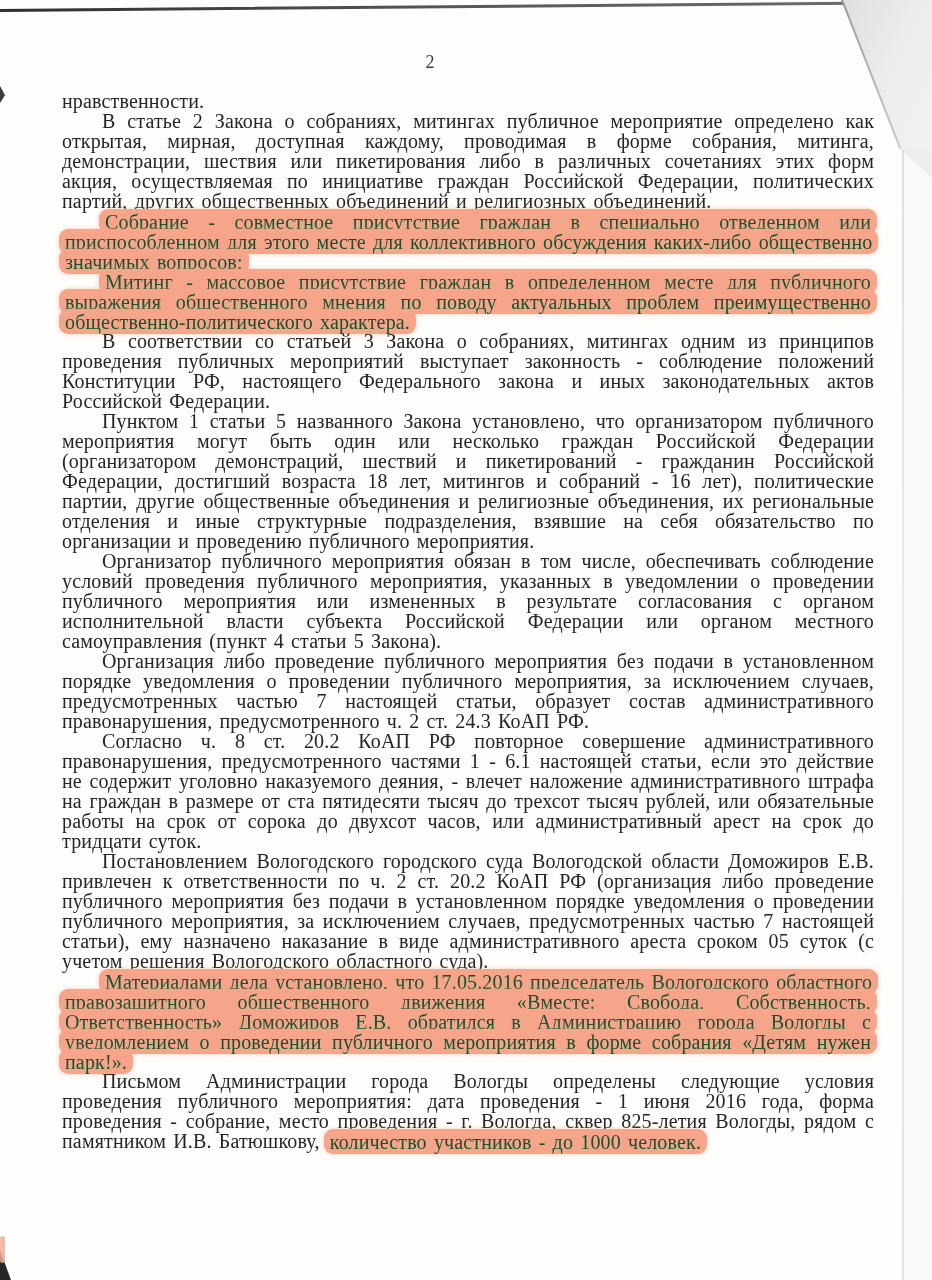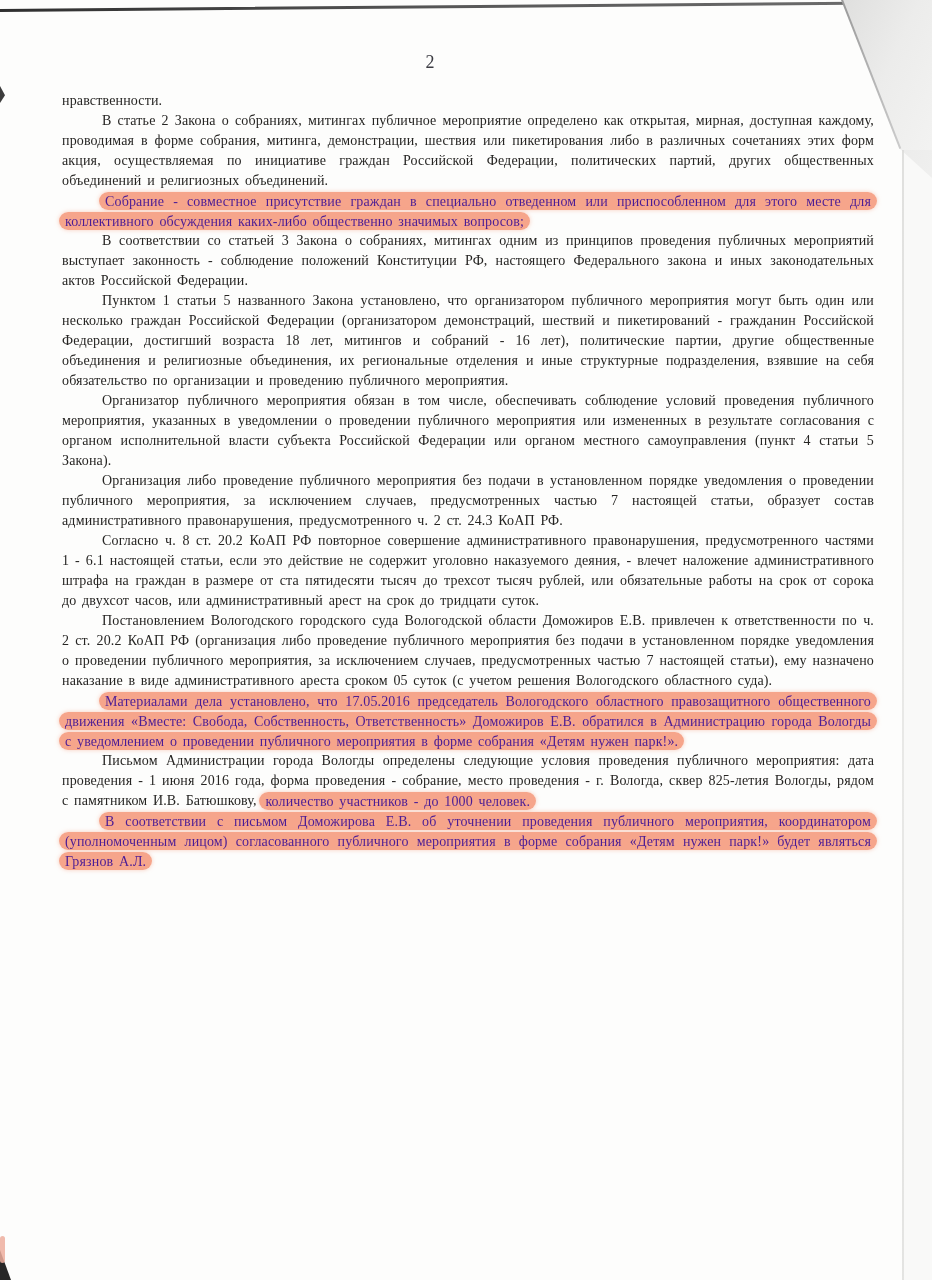--- a/index.html
+++ b/index.html
@@ -83,37 +83,37 @@
     top: 52px; left: 0;
     width: 860px;
     text-align: center;
     font-size: 18px;
     color: #3b3b42;
   }
   .doc-body {
     position: absolute;
     top: 91px; left: 62px;
     width: 812px;
-    font-size: 14px;
+    font-size: 20px;
     line-height: 20px;
     letter-spacing: 0.15px;
     word-spacing: 2px;
     text-align: justify;
     color: #262523;
   }
   .doc-body p {
     margin: 0;
     padding: 0;
   }
   .doc-body p.indent {
     text-indent: 40px;
   }
   .hl {
     background: #f6a58b;
-    color: #4c1d95;
+    color: #14532d;
     padding: 1.5px 6px;
     margin: 0 -3px;
     border-radius: 9px;
     box-decoration-break: clone;
     -webkit-box-decoration-break: clone;
     box-shadow: 0 0 4px rgba(246,165,139,0.55);
   }
 </style>
 </head>
 <body>
@@ -128,24 +128,24 @@
   <div class="left-notch"></div>
   <div class="bottom-left-corner"></div>
   <div class="pink-streak"></div>
 
   <div class="page-number">2</div>
 
   <div class="doc-body">
       <p class=""><span>нравственности.</span></p>
       <p class="indent"><span>В статье 2 Закона о собраниях, митингах публичное мероприятие определено как открытая, мирная, доступная каждому, проводимая в форме собрания, митинга, демонстрации, шествия или пикетирования либо в различных сочетаниях этих форм акция, осуществляемая по инициативе граждан Российской Федерации, политических партий, других общественных объединений и религиозных объединений.</span></p>
       <p class="indent"><span class="hl">Собрание - совместное присутствие граждан в специально отведенном или приспособленном для этого месте для коллективного обсуждения каких-либо общественно значимых вопросов;</span></p>
+      <p class="indent"><span class="hl">Митинг - массовое присутствие граждан в определенном месте для публичного выражения общественного мнения по поводу актуальных проблем преимущественно общественно-политического характера.</span></p>
       <p class="indent"><span>В соответствии со статьей 3 Закона о собраниях, митингах одним из принципов проведения публичных мероприятий выступает законность - соблюдение положений Конституции РФ, настоящего Федерального закона и иных законодательных актов Российской Федерации.</span></p>
       <p class="indent"><span>Пунктом 1 статьи 5 названного Закона установлено, что организатором публичного мероприятия могут быть один или несколько граждан Российской Федерации (организатором демонстраций, шествий и пикетирований - гражданин Российской Федерации, достигший возраста 18 лет, митингов и собраний - 16 лет), политические партии, другие общественные объединения и религиозные объединения, их региональные отделения и иные структурные подразделения, взявшие на себя обязательство по организации и проведению публичного мероприятия.</span></p>
       <p class="indent"><span>Организатор публичного мероприятия обязан в том числе, обеспечивать соблюдение условий проведения публичного мероприятия, указанных в уведомлении о проведении публичного мероприятия или измененных в результате согласования с органом исполнительной власти субъекта Российской Федерации или органом местного самоуправления (пункт 4 статьи 5 Закона).</span></p>
       <p class="indent"><span>Организация либо проведение публичного мероприятия без подачи в установленном порядке уведомления о проведении публичного мероприятия, за исключением случаев, предусмотренных частью 7 настоящей статьи, образует состав административного правонарушения, предусмотренного ч. 2 ст. 24.3 КоАП РФ.</span></p>
       <p class="indent"><span>Согласно ч. 8 ст. 20.2 КоАП РФ повторное совершение административного правонарушения, предусмотренного частями 1 - 6.1 настоящей статьи, если это действие не содержит уголовно наказуемого деяния, - влечет наложение административного штрафа на граждан в размере от ста пятидесяти тысяч до трехсот тысяч рублей, или обязательные работы на срок от сорока до двухсот часов, или административный арест на срок до тридцати суток.</span></p>
       <p class="indent"><span>Постановлением Вологодского городского суда Вологодской области Доможиров Е.В. привлечен к ответственности по ч. 2 ст. 20.2 КоАП РФ (организация либо проведение публичного мероприятия без подачи в установленном порядке уведомления о проведении публичного мероприятия, за исключением случаев, предусмотренных частью 7 настоящей статьи), ему назначено наказание в виде административного ареста сроком 05 суток (с учетом решения Вологодского областного суда).</span></p>
       <p class="indent"><span class="hl">Материалами дела установлено, что 17.05.2016 председатель Вологодского областного правозащитного общественного движения «Вместе: Свобода, Собственность, Ответственность» Доможиров Е.В. обратился в Администрацию города Вологды с уведомлением о проведении публичного мероприятия в форме собрания «Детям нужен парк!».</span></p>
       <p class="indent"><span>Письмом Администрации города Вологды определены следующие условия проведения публичного мероприятия: дата проведения - 1 июня 2016 года, форма проведения - собрание, место проведения - г. Вологда, сквер 825-летия Вологды, рядом с памятником И.В. Батюшкову, </span><span class="hl">количество участников - до 1000 человек.</span></p>
-      <p class="indent"><span class="hl">В соответствии с письмом Доможирова Е.В. об уточнении проведения публичного мероприятия, координатором (уполномоченным лицом) согласованного публичного мероприятия в форме собрания «Детям нужен парк!» будет являться Грязнов А.Л.</span></p>
     </div>
 
 </div>
 
 </body></html>

